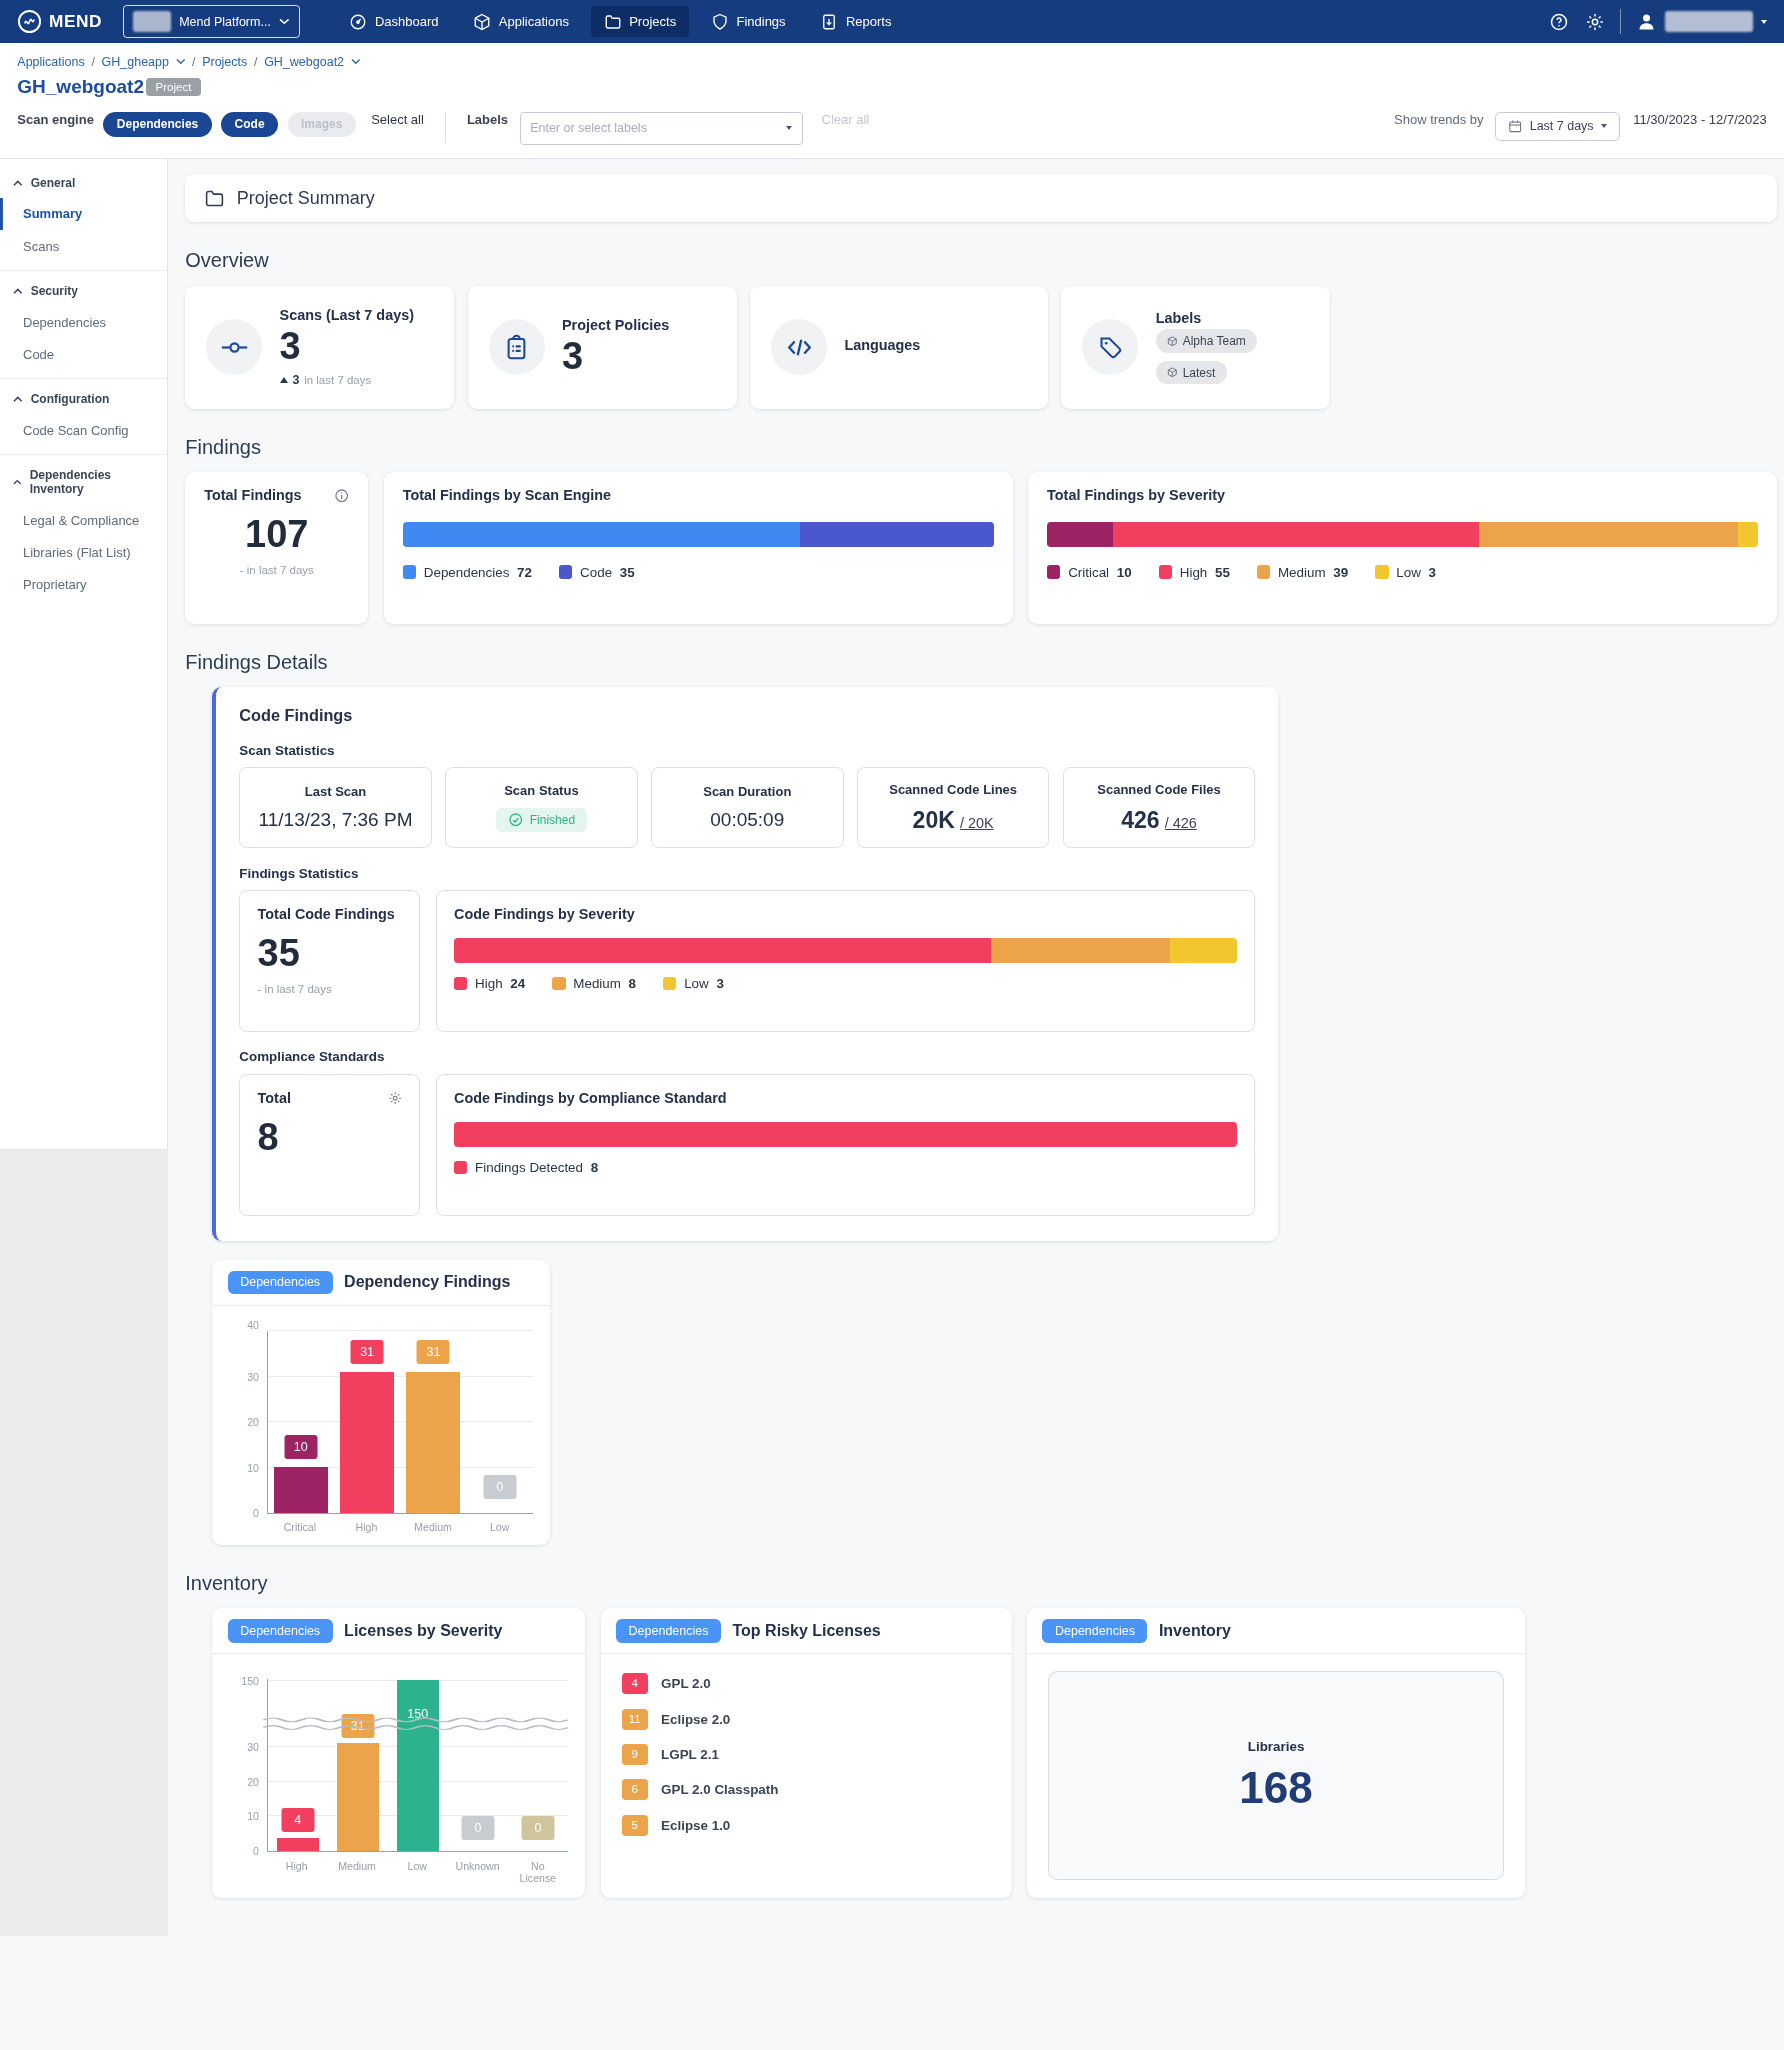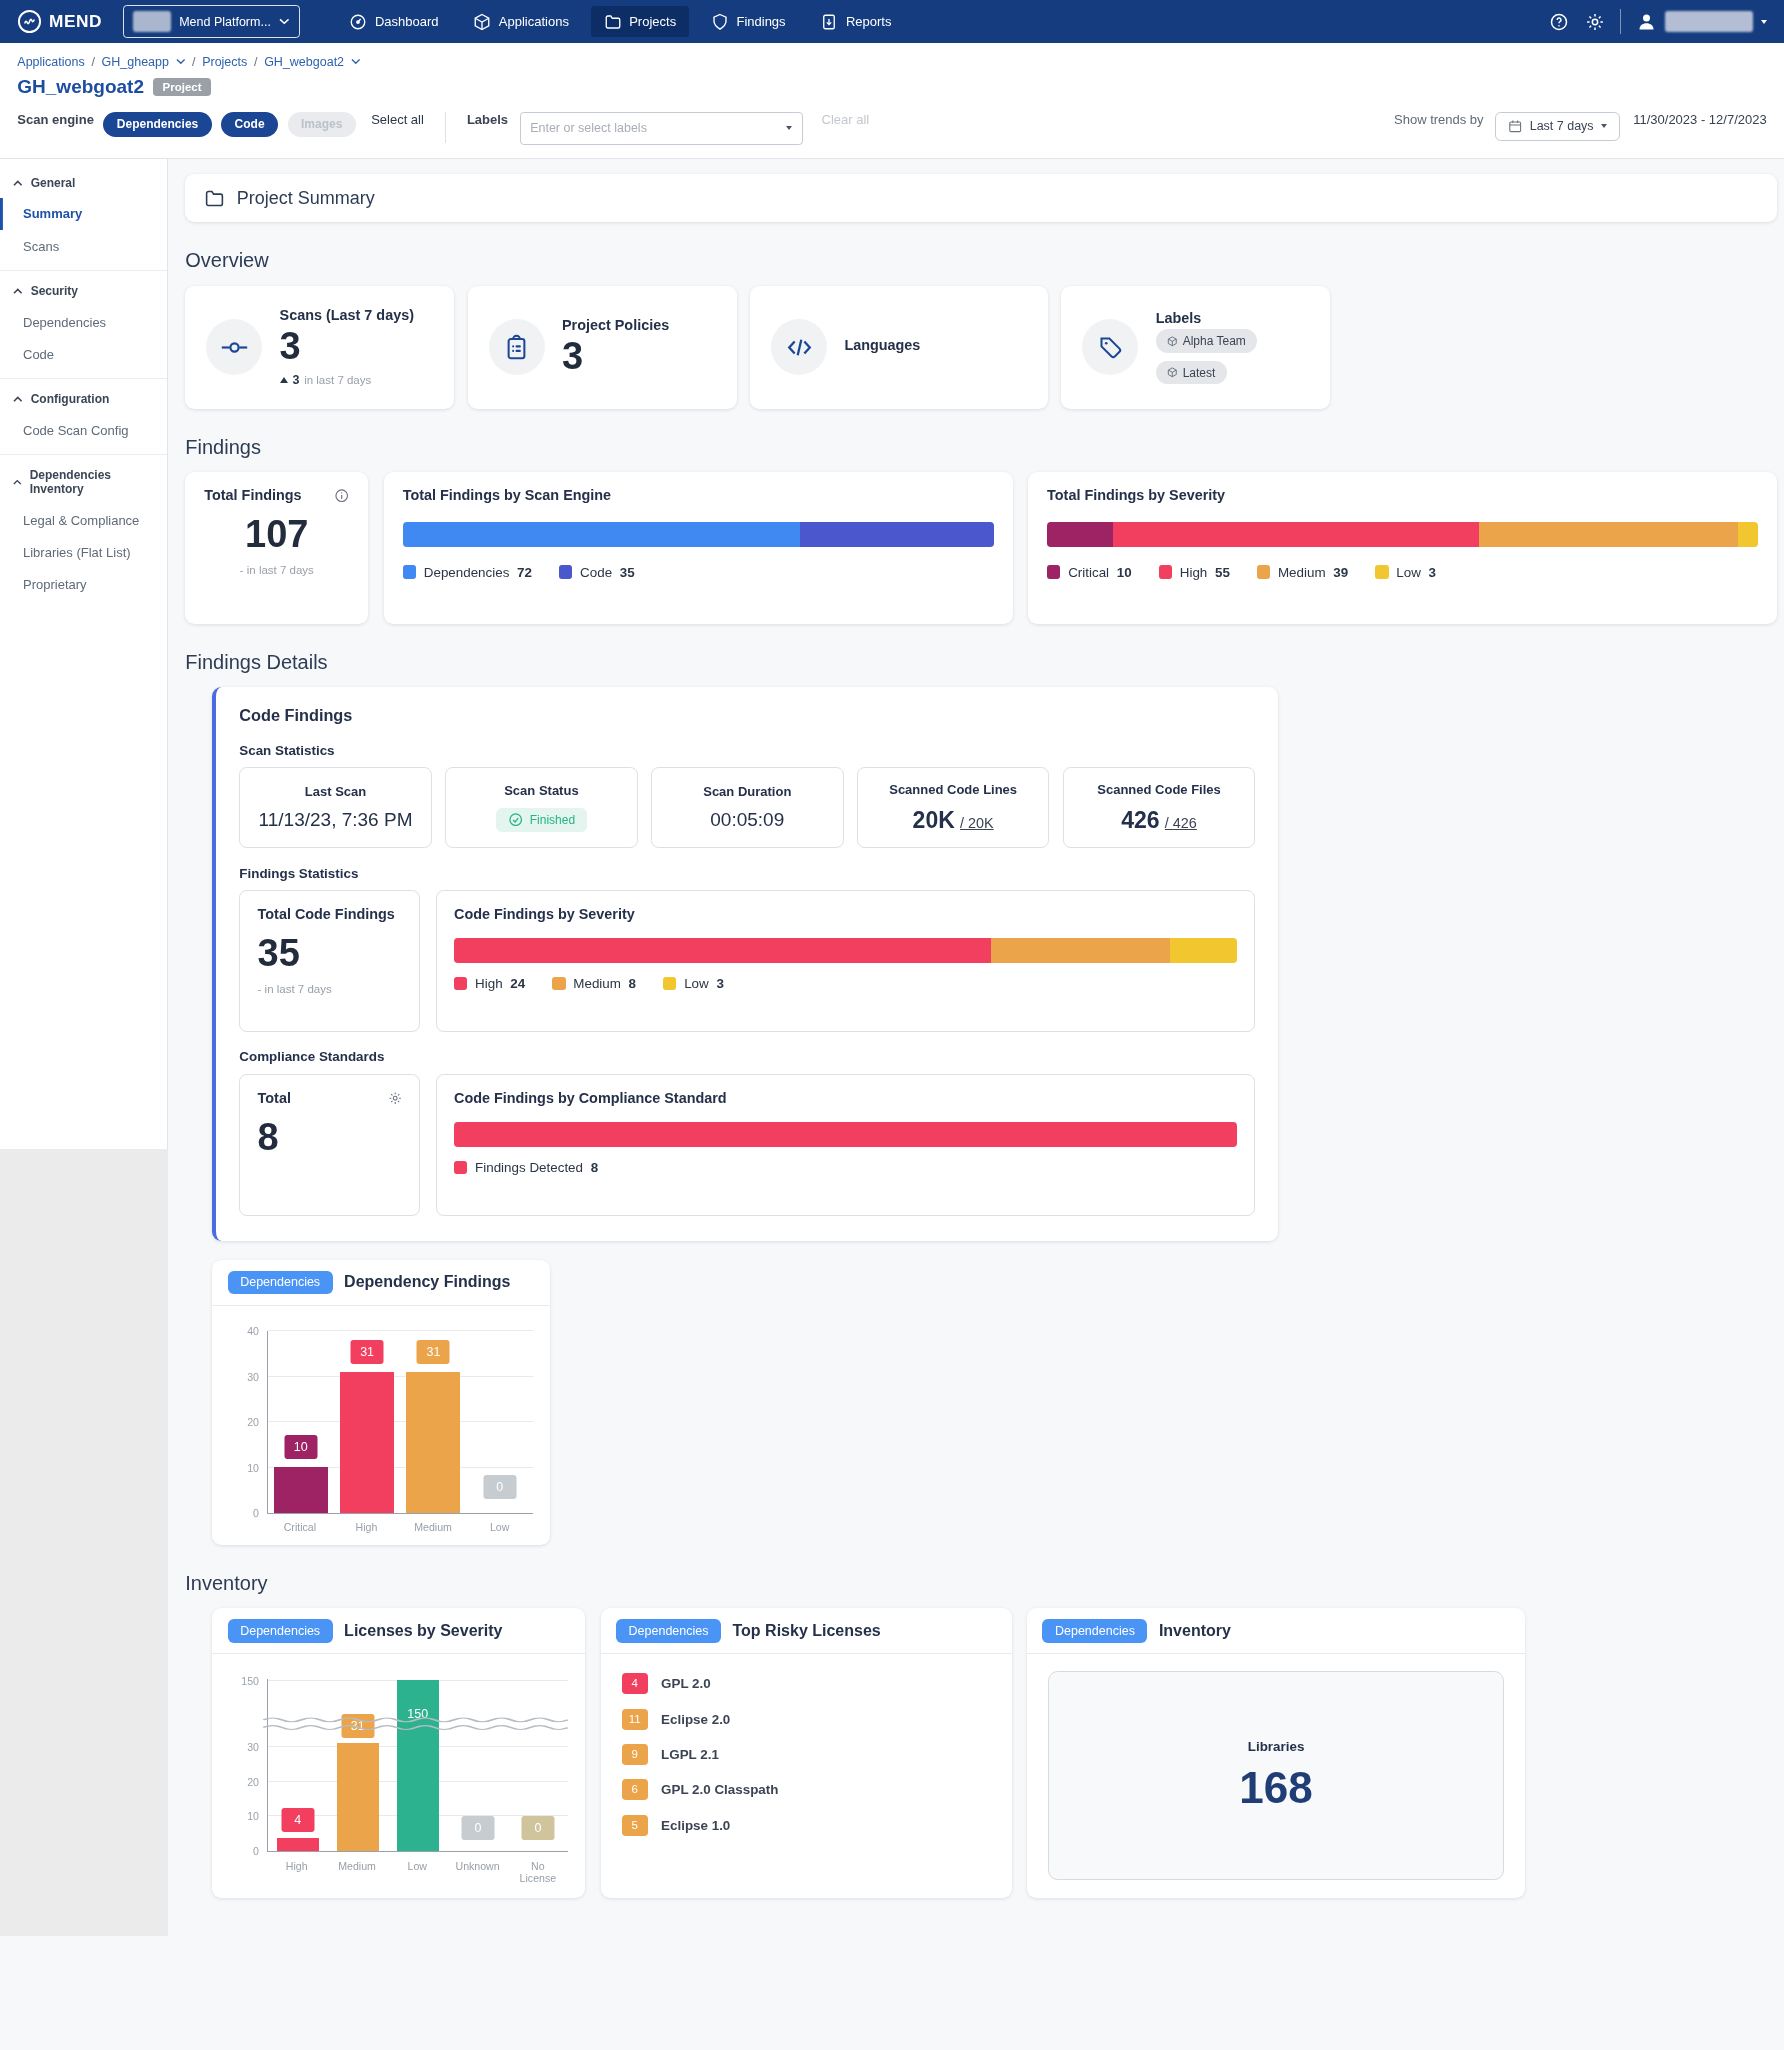--- a/index.html
+++ b/index.html
@@ -23,21 +23,21 @@
   .user-chip .blur-block { width:88px; height:21px; background:#b3bdd3; }
   .caret-down-w { width:0; height:0; border-left:3.8px solid transparent; border-right:3.8px solid transparent; border-top:4.8px solid #fff; }
 
   
   .page-header { background:#fff; border-bottom:1px solid #e2e5e9; padding:11.5px 17.3px 0 17.3px; }
   .breadcrumb { display:flex; align-items:center; gap:6.7px; font-size:12.5px; color:#6b7280; }
   .crumb { color:#2e62ad; cursor:pointer; }
   .crumb-caret { color:#2e62ad; display:flex; cursor:pointer; }
   .title-row { display:flex; align-items:center; margin-top:7.7px; }
   .page-title { font-size:19px; font-weight:800; color:#1c4da1; }
-  .type-badge { background:#9aa0a6; color:#fff; font-size:11.5px; font-weight:700; border-radius:3.8px; padding:2.9px 9.6px; margin-left:9px; }
+  .type-badge { background:#9aa0a6; color:#fff; font-size:11.5px; font-weight:400; border-radius:3.8px; padding:2.9px 9.6px; margin-left:2px; }
   .filter-row { display:flex; align-items:flex-start; margin-top:13.4px; padding-bottom:13.4px; font-size:13px; }
   .filter-label { color:#3c4454; font-weight:600; }
   .chip { padding:5.8px 13.4px; border-radius:14.4px; font-size:12px; font-weight:600; margin-left:9.6px; cursor:pointer; }
   .chip.on { background:#1b4693; color:#fff; }
   .chip.off { background:#e9ebee; color:#bcc2ca; }
   .select-all { margin-left:15.4px; color:#2b3646; cursor:pointer; }
   .vdiv { width:1px; height:31px; background:#dde0e4; margin:0 21px; }
   .labels-input { display:flex; align-items:center; width:283px; height:33px; border:1px solid #c6cbd2; border-radius:3.8px; background:#fff; padding:0 9.6px; margin-left:11.5px; }
   .labels-input input { flex:1; border:none; outline:none; font-size:12.5px; font-family:inherit; color:#3c4454; }
   .labels-input input::placeholder { color:#a8aeb6; }
@@ -558,21 +558,21 @@
       <div class="chart-head">
         <span class="dep-badge">Dependencies</span>
         <span class="chart-title">Dependency Findings</span>
       </div>
       <div class="chart-body">
         <div class="plot" style="height:183px">
           <div class="gridline" style="bottom:45px"></div>
           <div class="gridline" style="bottom:91px"></div>
           <div class="gridline" style="bottom:136px"></div>
           <div class="gridline" style="bottom:182px"></div>
-          <span class="ytick" style="bottom:182px">40</span>
+          <span class="ytick" style="bottom:188px">40</span>
           <span class="ytick" style="bottom:136px">30</span>
           <span class="ytick" style="bottom:91px">20</span>
           <span class="ytick" style="bottom:45px">10</span>
           <span class="ytick" style="bottom:0px">0</span>
           <div class="bars">
             <div class="bar-col" style="width:54px">
               <div class="bar" style="height:46px;background:#9e2365"></div>
               <span class="bar-label" style="bottom:54px;background:#9e2365">10</span>
             </div>
             <div class="bar-col" style="width:54px">

